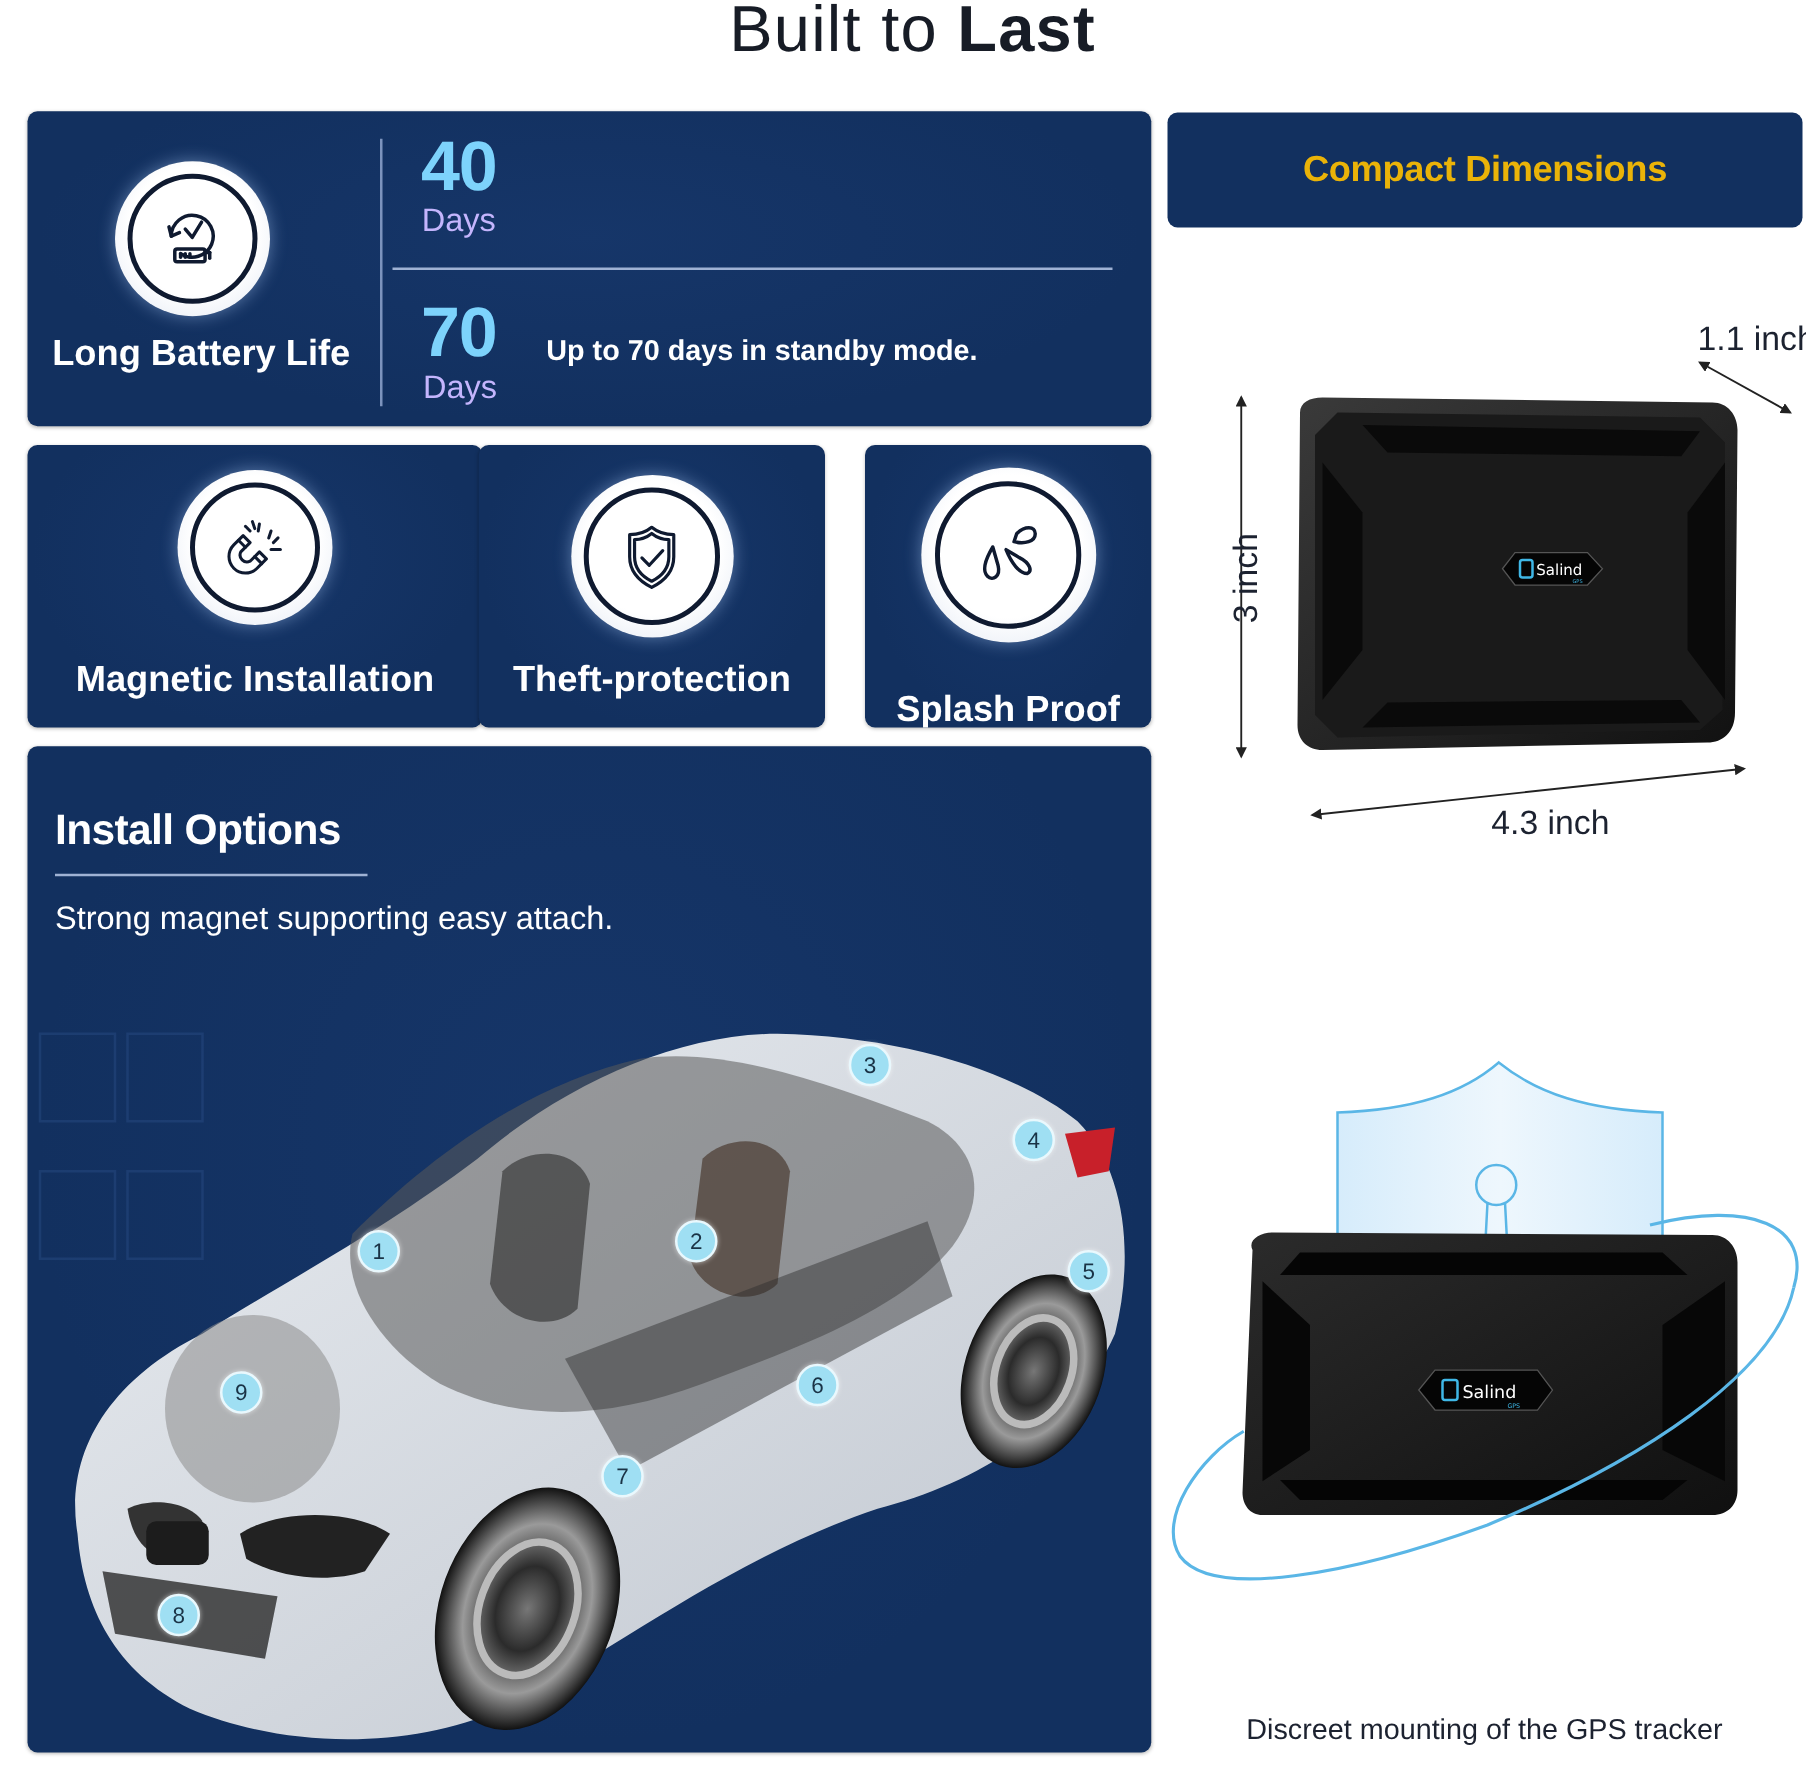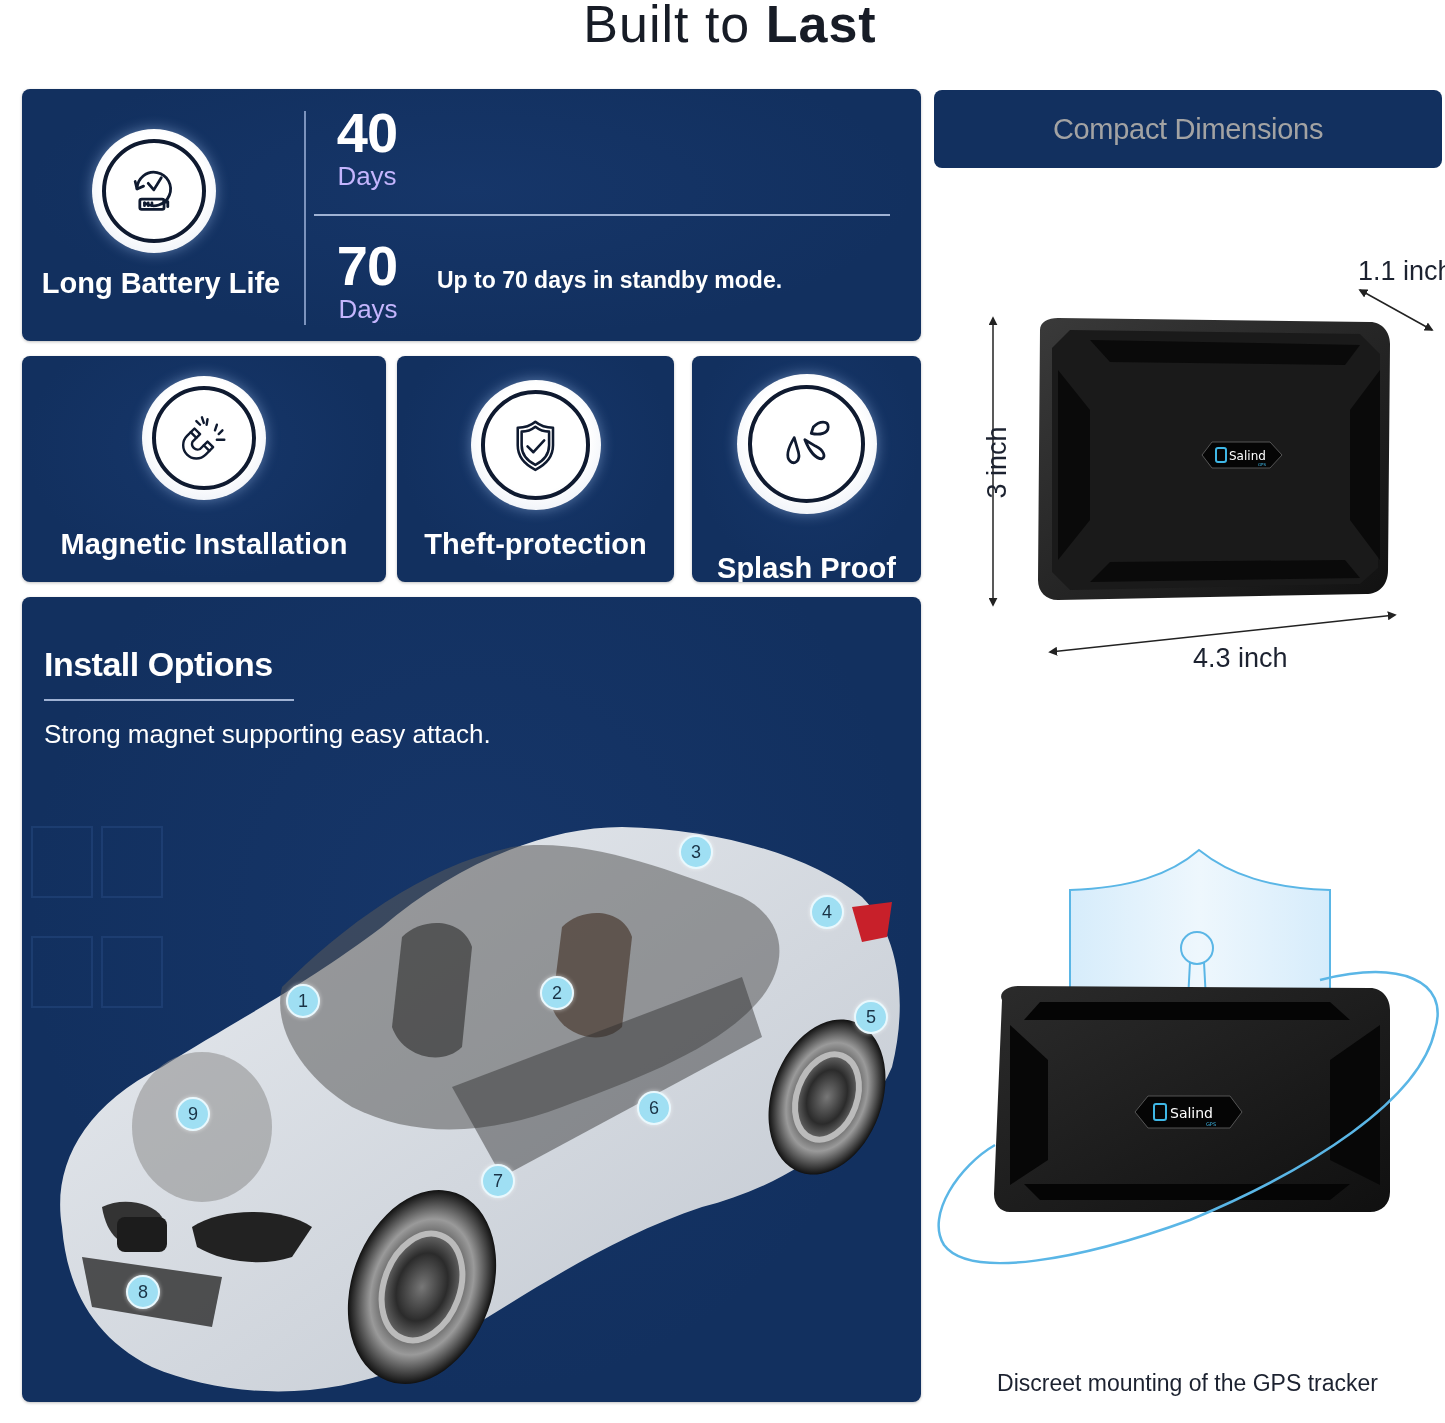--- a/index.html
+++ b/index.html
@@ -37,42 +37,42 @@
   }
   .icon-circle svg { width: 62%; height: 62%; }
   #battery .icon-circle { left: 70px; top: 40px; }
   .battery-label {
     position: absolute; left: 8px; top: 178px; width: 262px; text-align: center;
     font-size: 29px; font-weight: 700; z-index: 1;
   }
   .vdivider { position: absolute; left: 282px; top: 22px; width: 2px; height: 214px; background: #7c93bd; z-index: 1; }
   .hdivider { position: absolute; left: 292px; top: 125px; width: 576px; height: 2px; background: #9fb2d4; z-index: 1; }
   .stat-num {
-    position: absolute; width: 100px; text-align: center; color: #ffffff;
+    position: absolute; width: 100px; text-align: center; color: #7dd3fc;
     font-size: 56px; font-weight: 700; line-height: 1; z-index: 1; letter-spacing: -1px;
   }
   .stat-unit {
     position: absolute; width: 100px; text-align: center; color: #c4b5fd;
     font-size: 26px; font-weight: 400; z-index: 1;
   }
   .stat-desc { position: absolute; font-size: 23px; font-weight: 700; z-index: 1; white-space: nowrap; }
   #stat1-num { left: 295px; top: 16px; }
   #stat1-unit { left: 295px; top: 72px; }
   #stat1-desc { left: 415px; top: 55px; }
   #stat2-num { left: 295px; top: 149px; }
   #stat2-unit { left: 296px; top: 205px; }
   #stat2-desc { left: 415px; top: 178px; }
 
   
   .feature-card .icon-circle { left: 50%; margin-left: -62px; }
   .feature-label { position: absolute; left: 0; width: 100%; text-align: center; font-size: 29px; font-weight: 700; z-index: 1; }
   #feat-magnetic { left: 22px; top: 356px; width: 364px; height: 226px; }
   #feat-magnetic .icon-circle { top: 20px; }
   #feat-magnetic .feature-label { top: 172px; }
-  #feat-theft { left: 397px; top: 356px; width: 277px; height: 226px; }
+  #feat-theft { left: 383px; top: 356px; width: 277px; height: 226px; }
   #feat-theft .icon-circle { top: 24px; width: 130px; height: 130px; margin-left: -65px; }
   #feat-theft .feature-label { top: 172px; }
   #feat-splash { left: 692px; top: 356px; width: 229px; height: 226px; }
   #feat-splash .icon-circle { top: 18px; width: 140px; height: 140px; margin-left: -70px; }
   #feat-splash .feature-label { top: 176px; margin-top: 20px; }
 
   
   #install { left: 22px; top: 597px; width: 899px; height: 805px; }
   .install-title { position: absolute; left: 22px; top: 48px; font-size: 34px; font-weight: 700; z-index: 2; letter-spacing: -0.5px; }
   .install-underline { position: absolute; left: 22px; top: 102px; width: 250px; height: 2px; background: #9fb2d4; z-index: 2; }
@@ -82,24 +82,24 @@
   .car-art { position: absolute; left: 0; top: 210px; width: 899px; height: 595px; z-index: 1; }
   .callout {
     position: absolute; width: 34px; height: 34px; border-radius: 50%;
     background: #9fdff3; border: 2px solid #e9f8fd; color: #1a3346;
     font-size: 18px; display: flex; align-items: center; justify-content: center;
     z-index: 3; box-shadow: 0 0 4px rgba(255,255,255,0.6);
   }
 
   
   #dims-header {
-    position: absolute; left: 934px; top: 90px; width: 508px; height: 78px;
-    background: #12305f; border-radius: 8px; color: #a3a3a3;
+    position: absolute; left: 934px; top: 90px; width: 508px; height: 92px;
+    background: #12305f; border-radius: 8px; color: #eab308;
     display: flex; align-items: center; justify-content: center;
-    font-size: 29px; font-weight: 400; letter-spacing: -0.3px;
+    font-size: 29px; font-weight: 700; letter-spacing: -0.3px;
   }
   .dims-art { position: absolute; left: 940px; top: 250px; width: 505px; height: 440px; }
   .dim-label { position: absolute; font-size: 27px; font-weight: 300; color: #1c2230; white-space: nowrap; }
   #dim-depth { left: 1358px; top: 256px; }
   #dim-width { left: 1193px; top: 643px; }
   #dim-height { left: 947px; top: 447px; transform: rotate(-90deg); transform-origin: center; width: 100px; text-align: center; }
 
   .mount-art { position: absolute; left: 930px; top: 840px; width: 515px; height: 480px; }
   .mount-caption { position: absolute; left: 930px; top: 1370px; width: 515px; text-align: center; font-size: 23px; color: #1c2230; }
 

